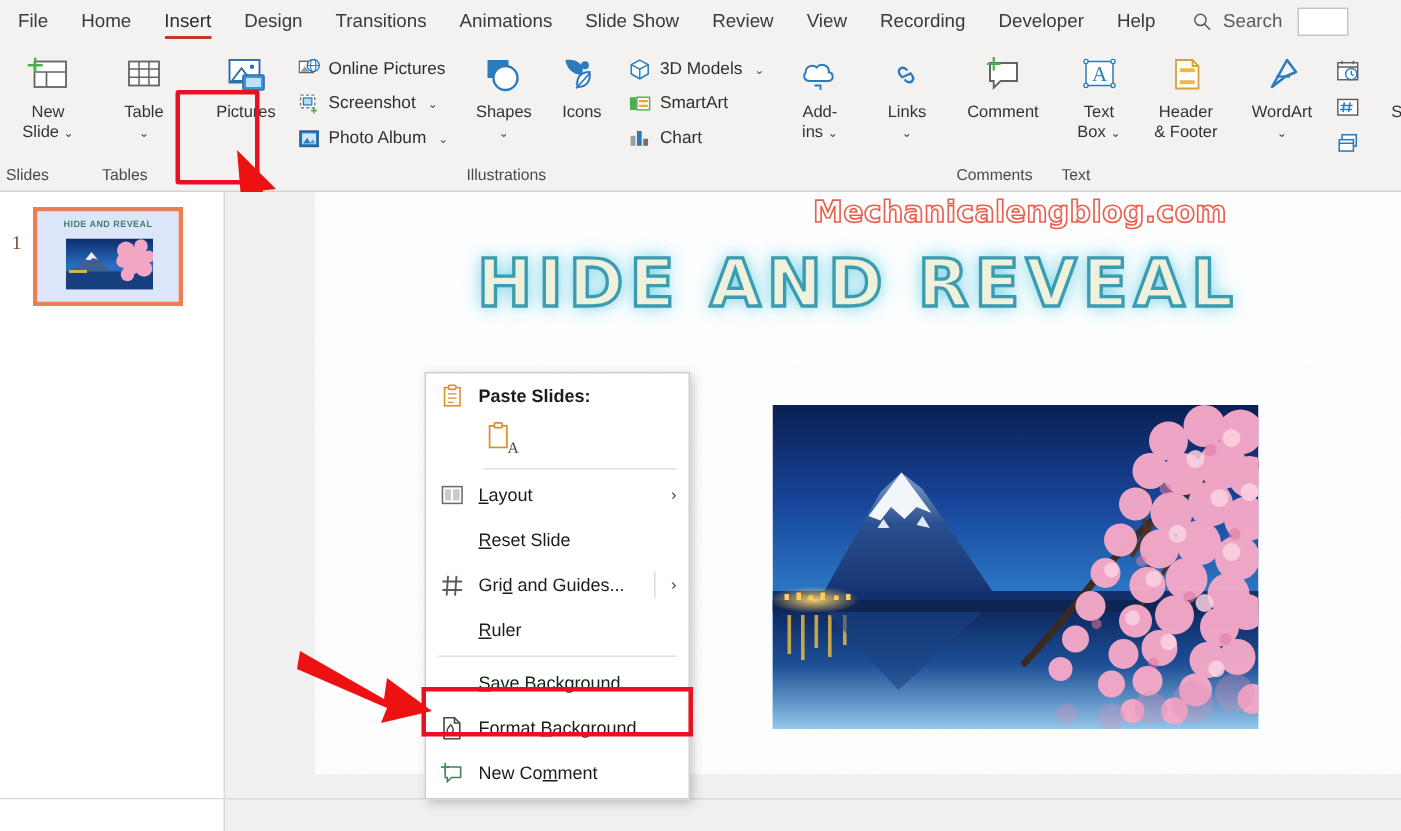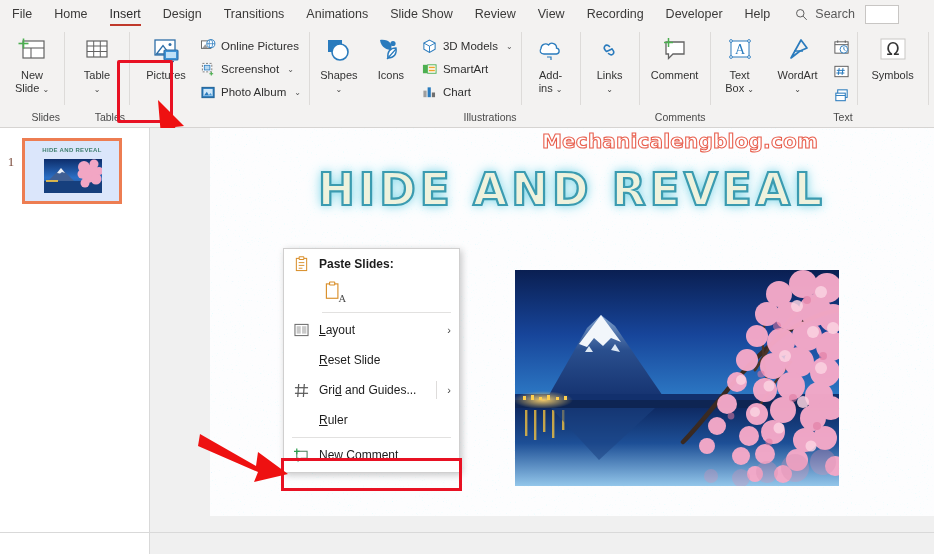--- a/index.html
+++ b/index.html
@@ -42,21 +42,21 @@
   .ribbon {
     position:absolute; left:0; top:28px; width:934px; height:100px;
     background:#f3f2f1; border-bottom:1px solid #d6d4d2;
     display:flex; align-items:stretch;
   }
   .grp { position:relative; display:flex; flex-direction:column;
          align-items:center; padding:0 4px; }
   .grp-body { flex:1; display:flex; align-items:flex-start; padding-top:5px; gap:2px; }
   .grp-label {
     font-size:10.5px; color:#4a4a4a; height:20px; line-height:20px;
-    text-align:right; width:100%;
+    text-align:left; width:100%;
   }
   .grp-sep { width:1px; background:#dddbd9; margin:4px 0 22px 0; align-self:stretch; }
 
   
   .bigbtn {
     width:50px; display:flex; flex-direction:column; align-items:center;
     padding:3px 1px; cursor:default;
   }
   .bigbtn .ic { height:30px; display:flex; align-items:center; justify-content:center; }
   .bigbtn .tx {
@@ -447,20 +447,31 @@
             <svg width="30" height="26" viewBox="0 0 30 26">
               <rect x="6" y="3" width="18" height="16" fill="#fff" stroke="#2a7bbd" stroke-width="1"></rect>
               <text x="15" y="16" font-size="14" font-family="Liberation Serif, serif" fill="#2a7bbd" text-anchor="middle">A</text>
               <circle cx="6" cy="3" r="1.4" fill="#fff" stroke="#2a7bbd" stroke-width=".9"></circle>
               <circle cx="24" cy="3" r="1.4" fill="#fff" stroke="#2a7bbd" stroke-width=".9"></circle>
               <circle cx="6" cy="19" r="1.4" fill="#fff" stroke="#2a7bbd" stroke-width=".9"></circle>
               <circle cx="24" cy="19" r="1.4" fill="#fff" stroke="#2a7bbd" stroke-width=".9"></circle>
             </svg>
           </div>
           <div class="tx"><span>Text</span><br><span>Box</span> <span class="chev">⌄</span></div>
+        </div>
+        <div class="bigbtn w60">
+          <div class="ic">
+            <svg width="30" height="26" viewBox="0 0 30 26">
+              <path d="M8 2 H19 L23 6 V21 H8 Z" fill="#fff" stroke="#d6a13c" stroke-width="1.2"></path>
+              <path d="M19 2 V6 H23" fill="none" stroke="#d6a13c" stroke-width="1.2"></path>
+              <rect x="10.5" y="7.5" width="10" height="2.6" fill="#f0b74a"></rect>
+              <rect x="10.5" y="15.5" width="10" height="2.6" fill="#f0b74a"></rect>
+            </svg>
+          </div>
+          <div class="tx"><span>Header</span><br><span>&amp; Footer</span></div>
         </div>
         <div class="bigbtn w60">
           <div class="ic">
             <svg width="30" height="26" viewBox="0 0 30 26">
               <path d="M18 2 L8 20 L17 13 L24 10 Z" fill="none" stroke="#2a7bbd" stroke-width="1.7" stroke-linejoin="round"></path>
               <line x1="11" y1="13" x2="20" y2="13" stroke="#2a7bbd" stroke-width="1.5"></line>
             </svg>
           </div>
           <div class="tx"><span>WordArt</span><br><span class="chev">⌄</span></div>
         </div>
@@ -770,21 +781,35 @@
       <span class="carrow">›</span>
     </div>
 
     <div class="ctx-item">
       <span class="cic"></span>
       <span class="clabel"><u>R</u>uler</span>
     </div>
 
     <div class="ctx-sep full"></div>
 
-
+    <div class="ctx-item">
+      <span class="cic"></span>
+      <span class="clabel"><u>S</u>ave Background...</span>
+    </div>
+
+    <div class="ctx-item">
+      <span class="cic">
+        <svg width="16" height="17" viewBox="0 0 16 17">
+          <path d="M3 1.5 H10 L13.5 5 V15.5 H3 Z" fill="#fff" stroke="#4a4a4a" stroke-width="1.1"></path>
+          <path d="M10 1.5 V5 H13.5" fill="none" stroke="#4a4a4a" stroke-width="1.1"></path>
+          <path d="M7.5 6.2 C5.2 8.6 4.4 10 5.3 11.2 C6.2 12.3 8.2 12 8.9 10.7 C9.6 9.4 8.9 7.9 7.5 6.2 Z" fill="#fff" stroke="#4a4a4a" stroke-width="1"></path>
+        </svg>
+      </span>
+      <span class="clabel">Format <u>B</u>ackground...</span>
+    </div>
 
     <div class="ctx-item">
       <span class="cic">
         <svg width="16" height="15" viewBox="0 0 17 16">
           <path d="M4 3.5 H15 V11 H8.5 L5.5 14 V11 H4 Z" fill="#fff" stroke="#4a7f5a" stroke-width="1.1"></path>
           <line x1="1" y1="3.6" x2="7" y2="3.6" stroke="#2f9e4f" stroke-width="1.3"></line>
           <line x1="4" y1="0.6" x2="4" y2="6.6" stroke="#2f9e4f" stroke-width="1.3"></line>
         </svg>
       </span>
       <span class="clabel">New Co<u>m</u>ment</span>

